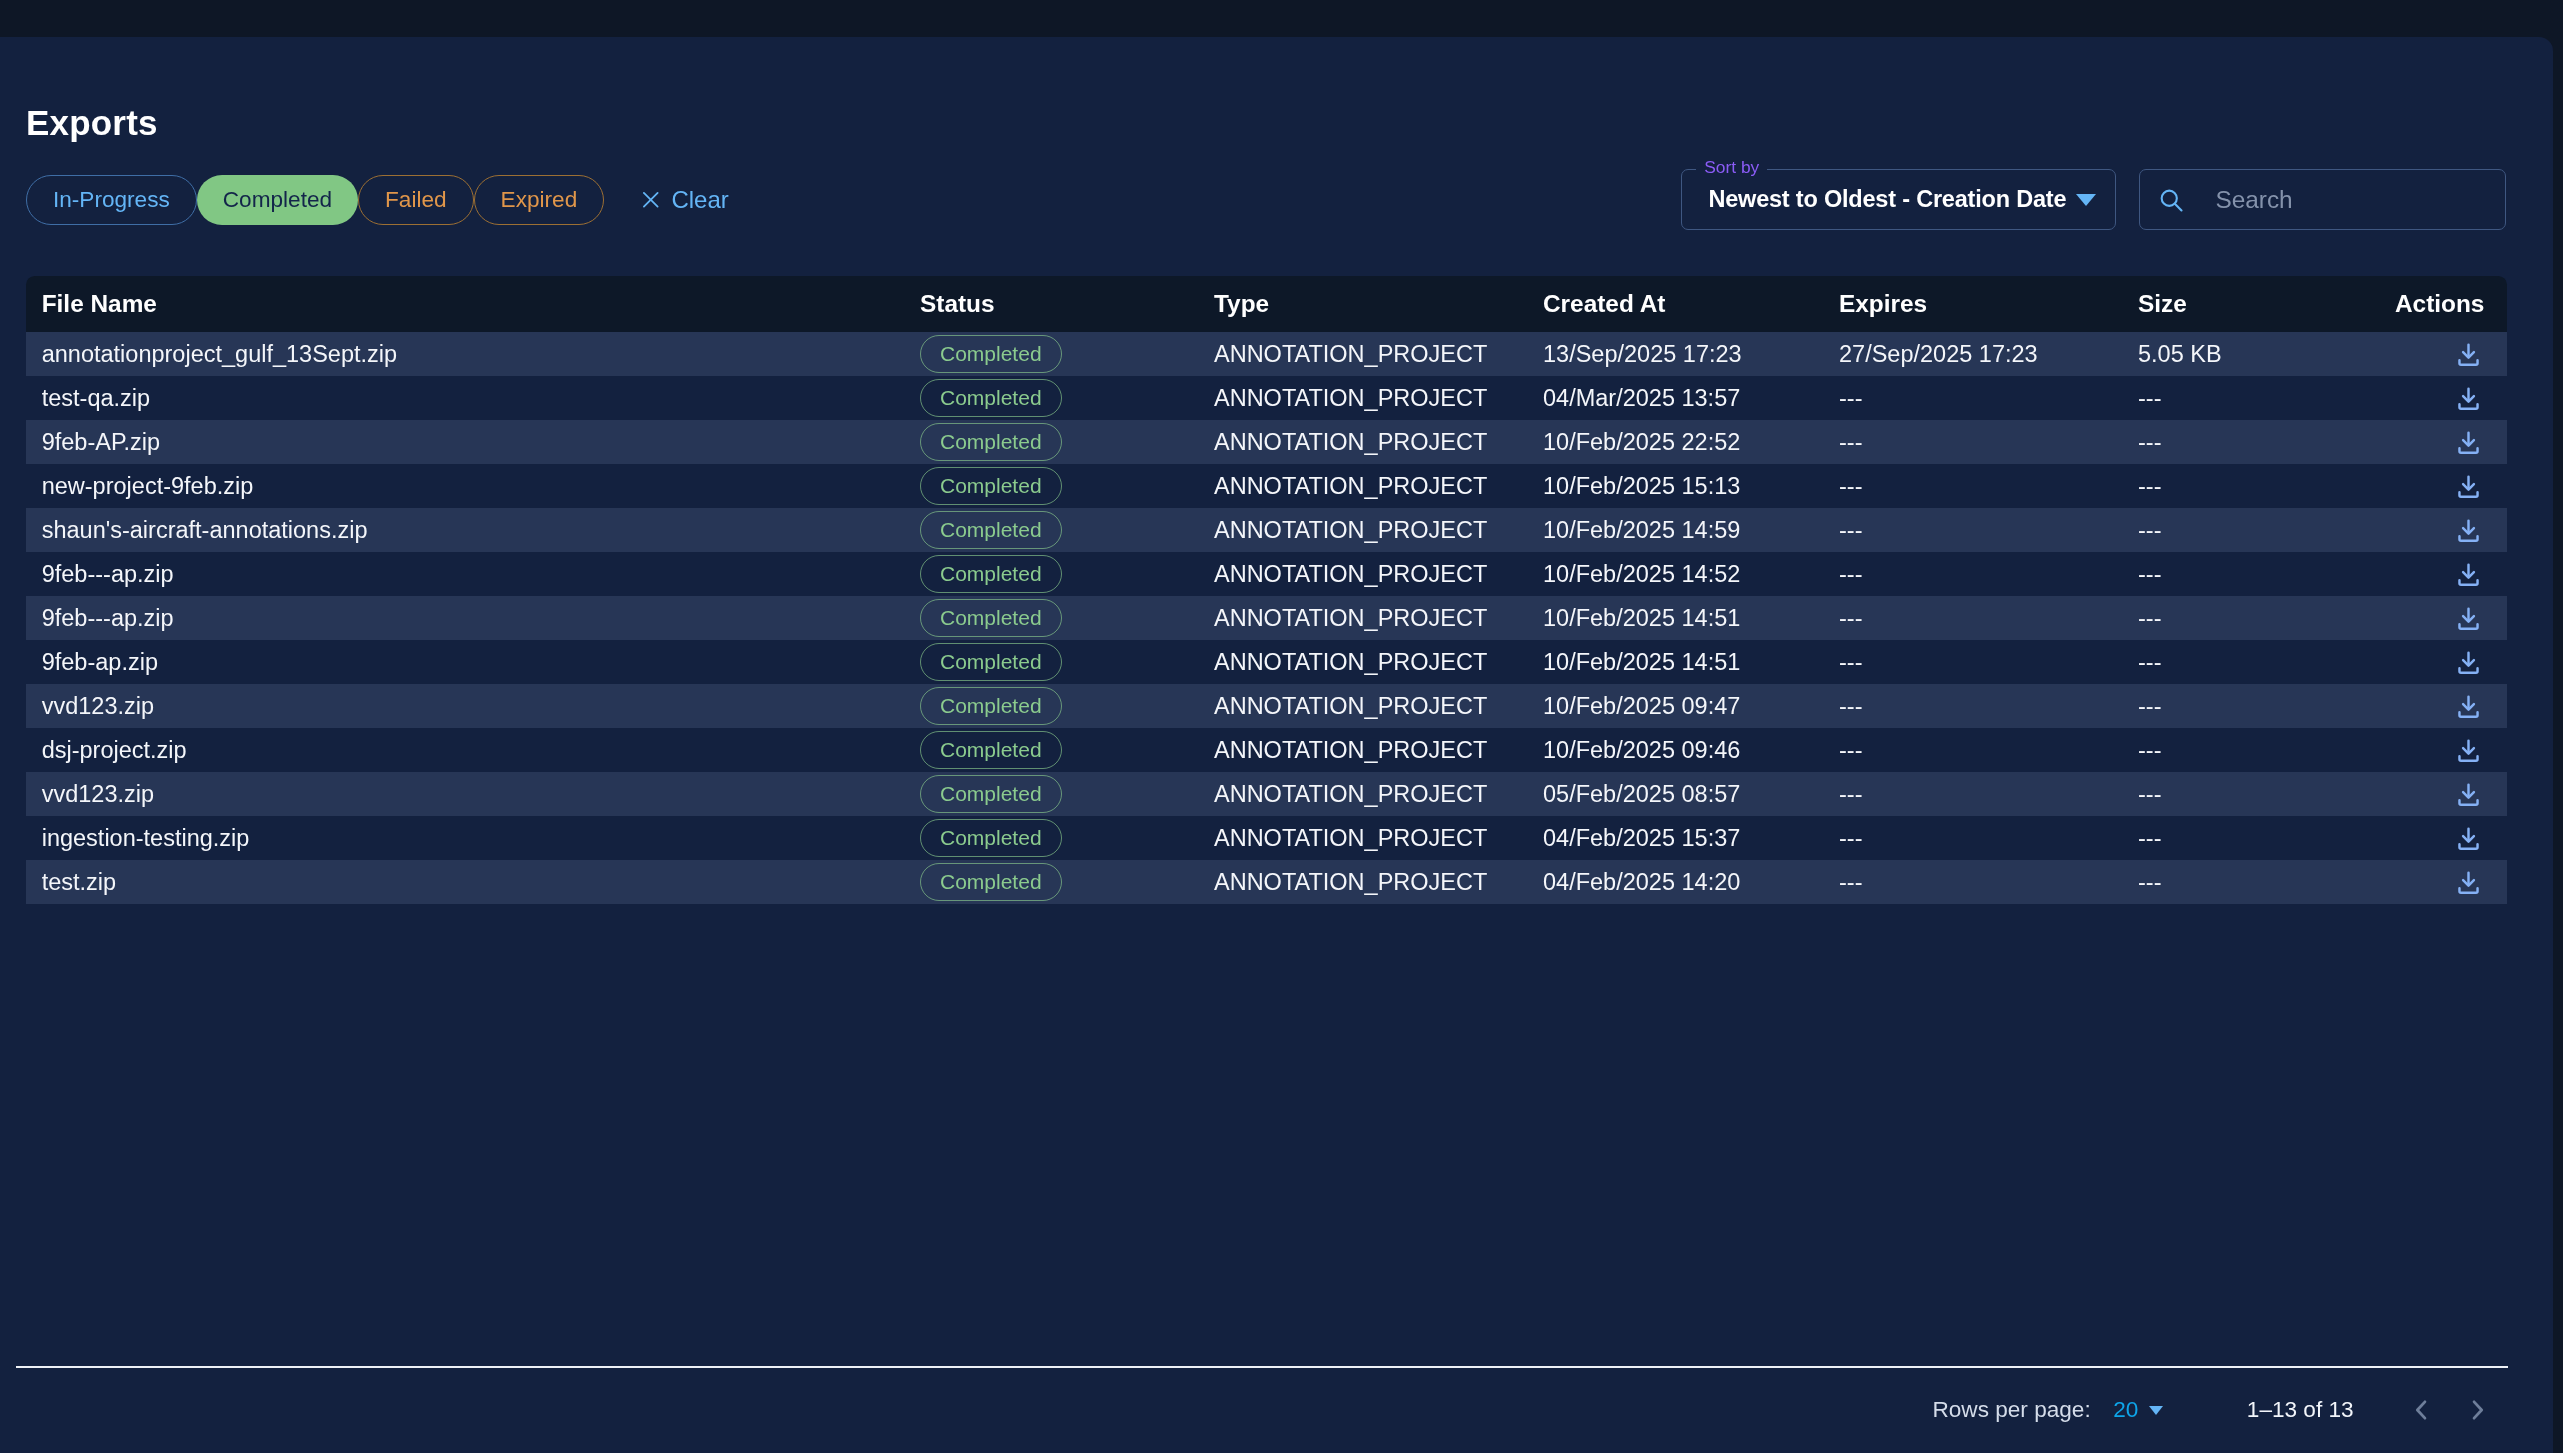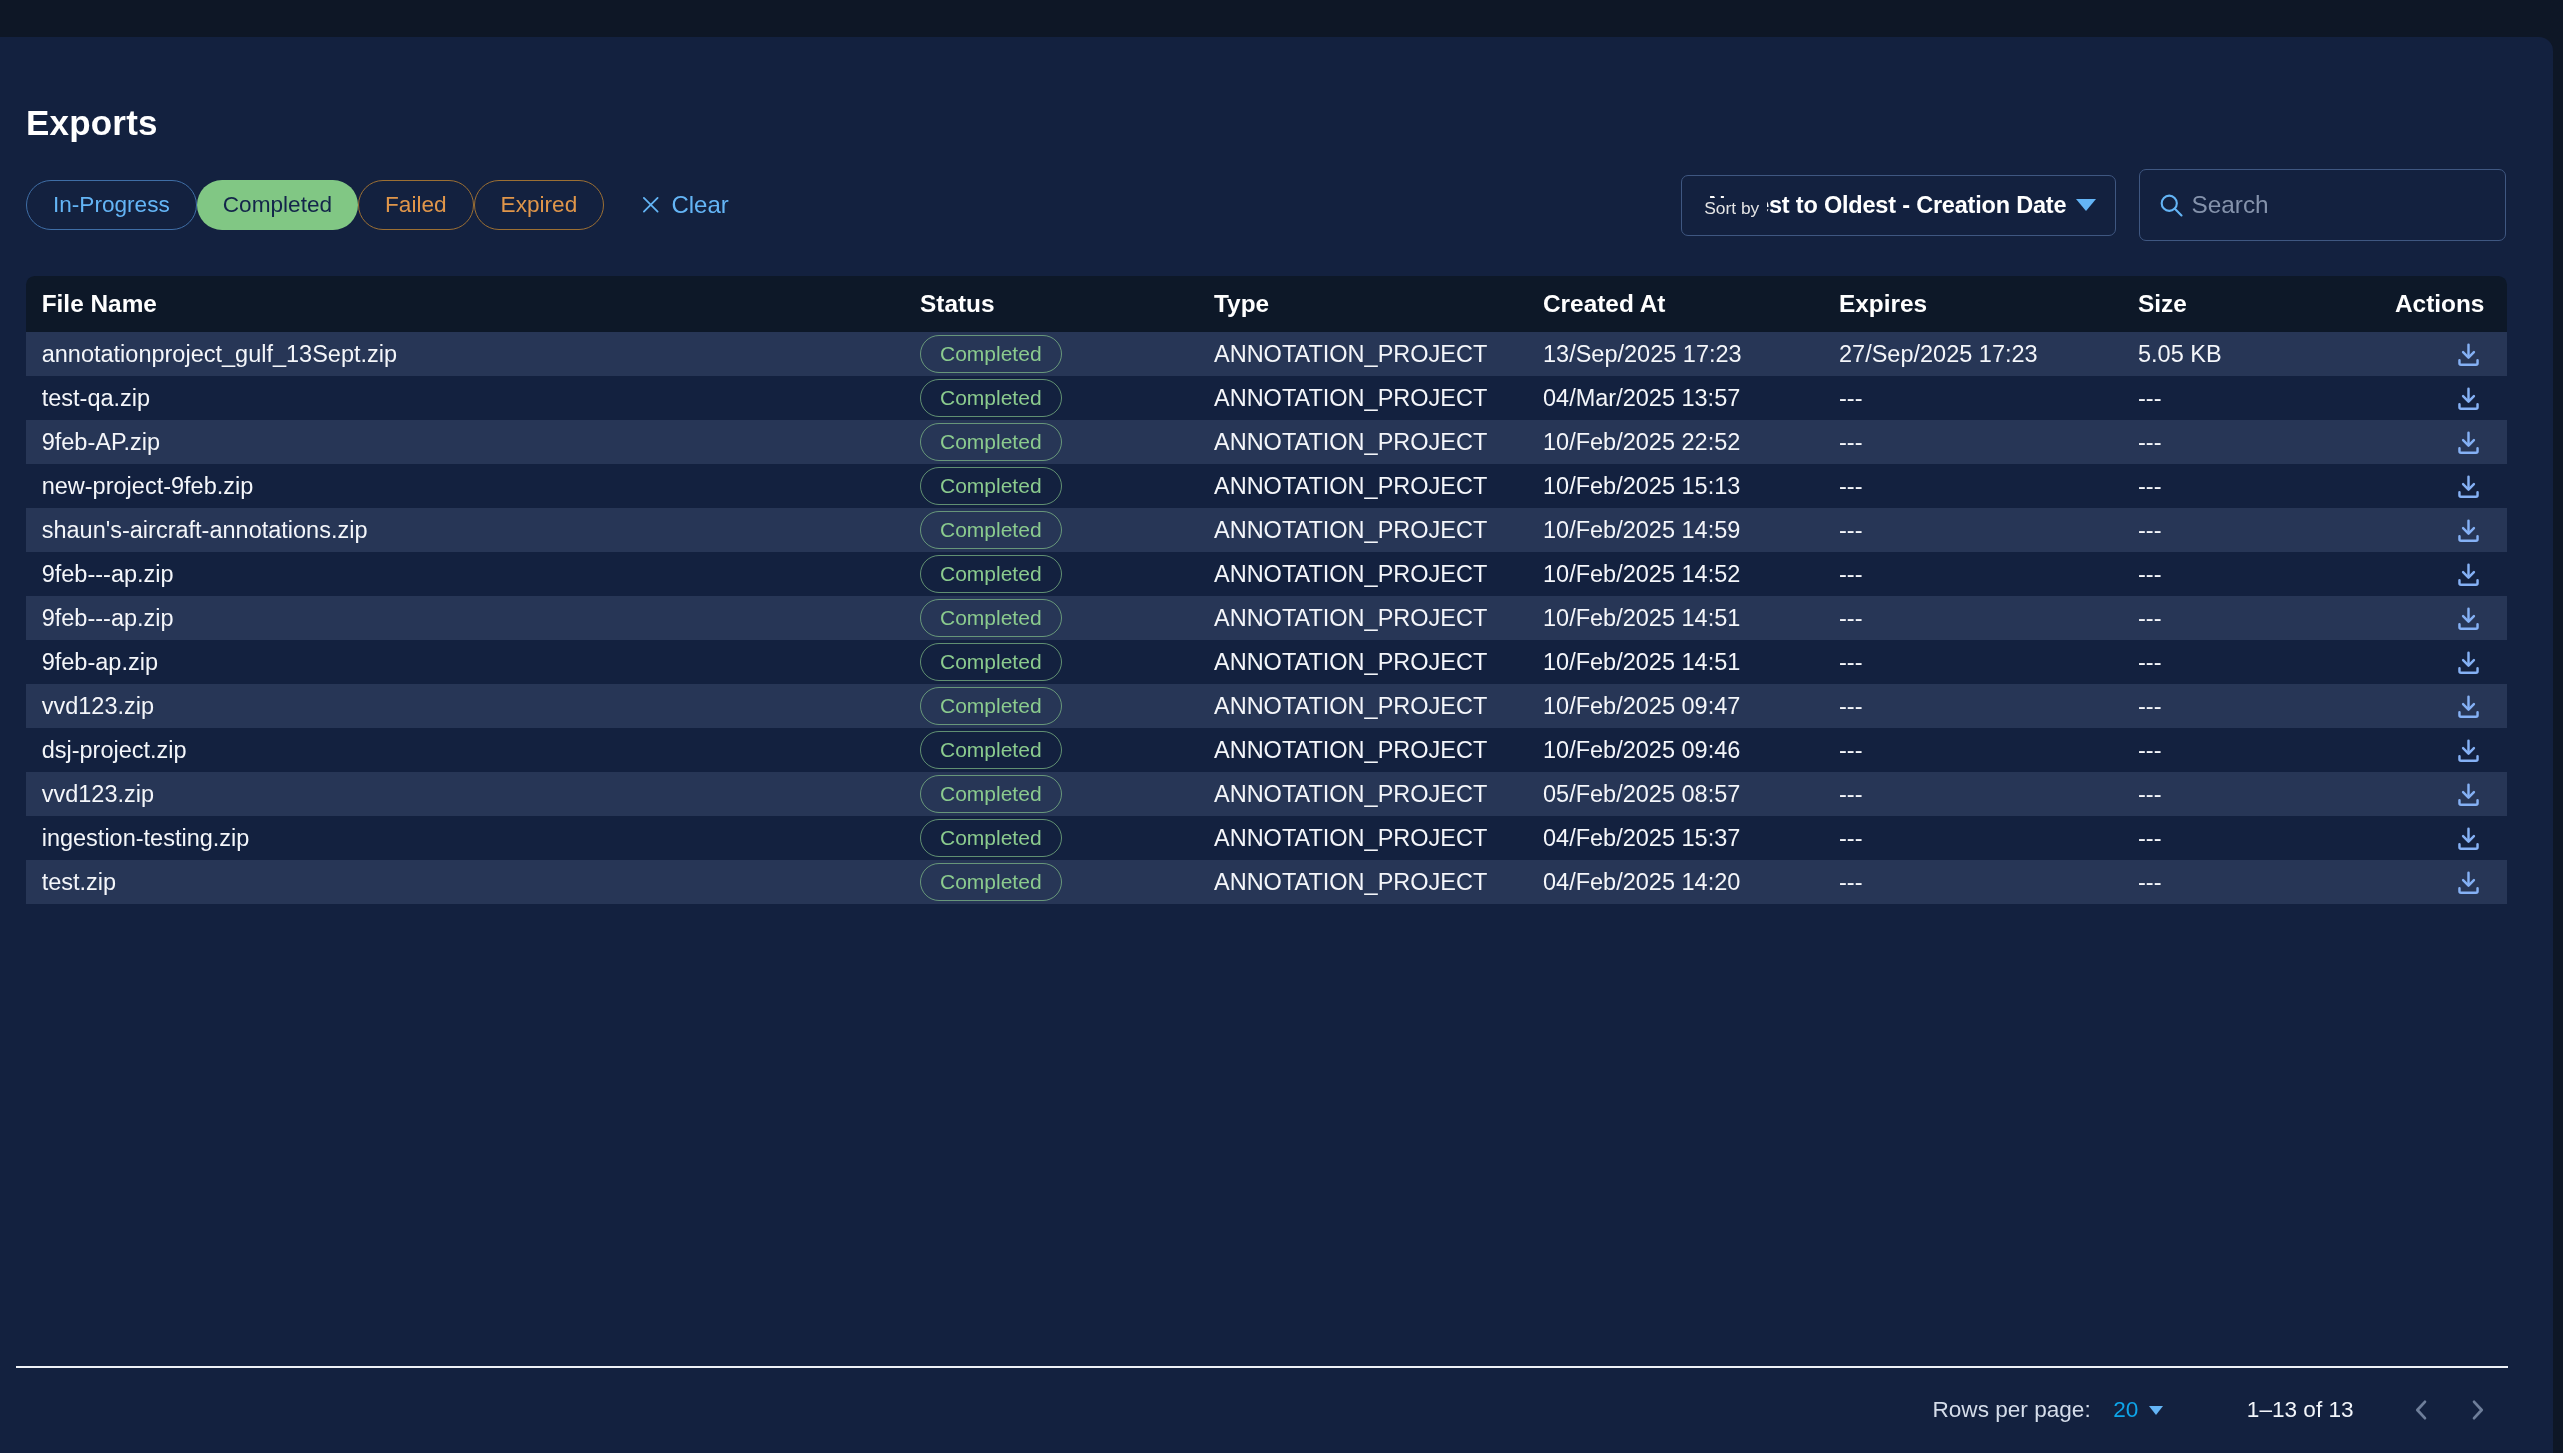--- a/index.html
+++ b/index.html
@@ -46,31 +46,31 @@
   .right-controls { display:flex; align-items:center; gap:22.6px; }
   .sortbox {
     position:relative; width:435px; height:61px;
     border:1.3px solid #3f5781; border-radius:7px;
     display:flex; align-items:center; justify-content:space-between;
     padding:0 19px 0 26px; cursor:pointer;
   }
   .sortbox .legend {
     position:absolute; top:-13px; left:14px;
     background:#13213f; padding:0 7.8px;
-    font-size:17.4px; color:#e5e5e5;margin-top:35px;
+    font-size:17.4px; color:#8b5cf6;
   }
   .sortbox .value { font-size:23.5px; font-weight:600; color:#ffffff; letter-spacing:-0.2px; }
   .caret-down {
     width:0; height:0; border-left:10.4px solid transparent;
     border-right:10.4px solid transparent; border-top:12.2px solid #64b5f6;
   }
   .searchbox {
-    width:367px; height:72px;
+    width:367px; height:61px;
     border:1.3px solid #3f5781; border-radius:7px;
-    display:flex; align-items:center; gap:6px; padding:0 17.4px;
+    display:flex; align-items:center; gap:30px; padding:0 17.4px;
   }
   .searchbox input {
     flex:1; background:transparent; border:none; outline:none;
     font-size:24.4px; color:#e5ebf5; font-family:"Liberation Sans", sans-serif;
   }
   .searchbox input::placeholder { color:#8492ab; }
   
   .table {
     position:absolute; top:239px; left:26px; width:2481px;
   }

